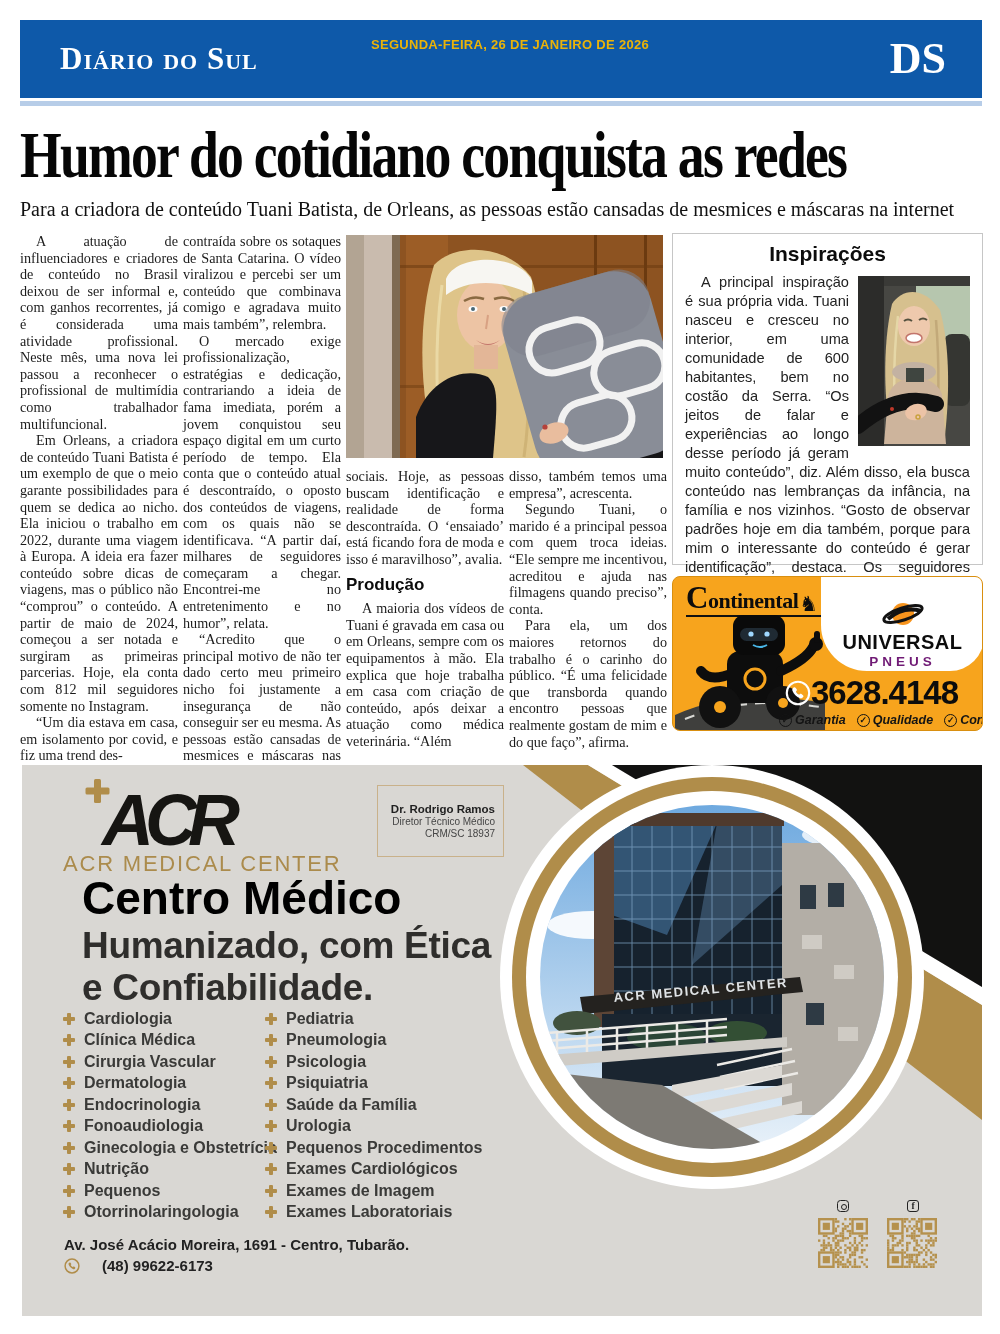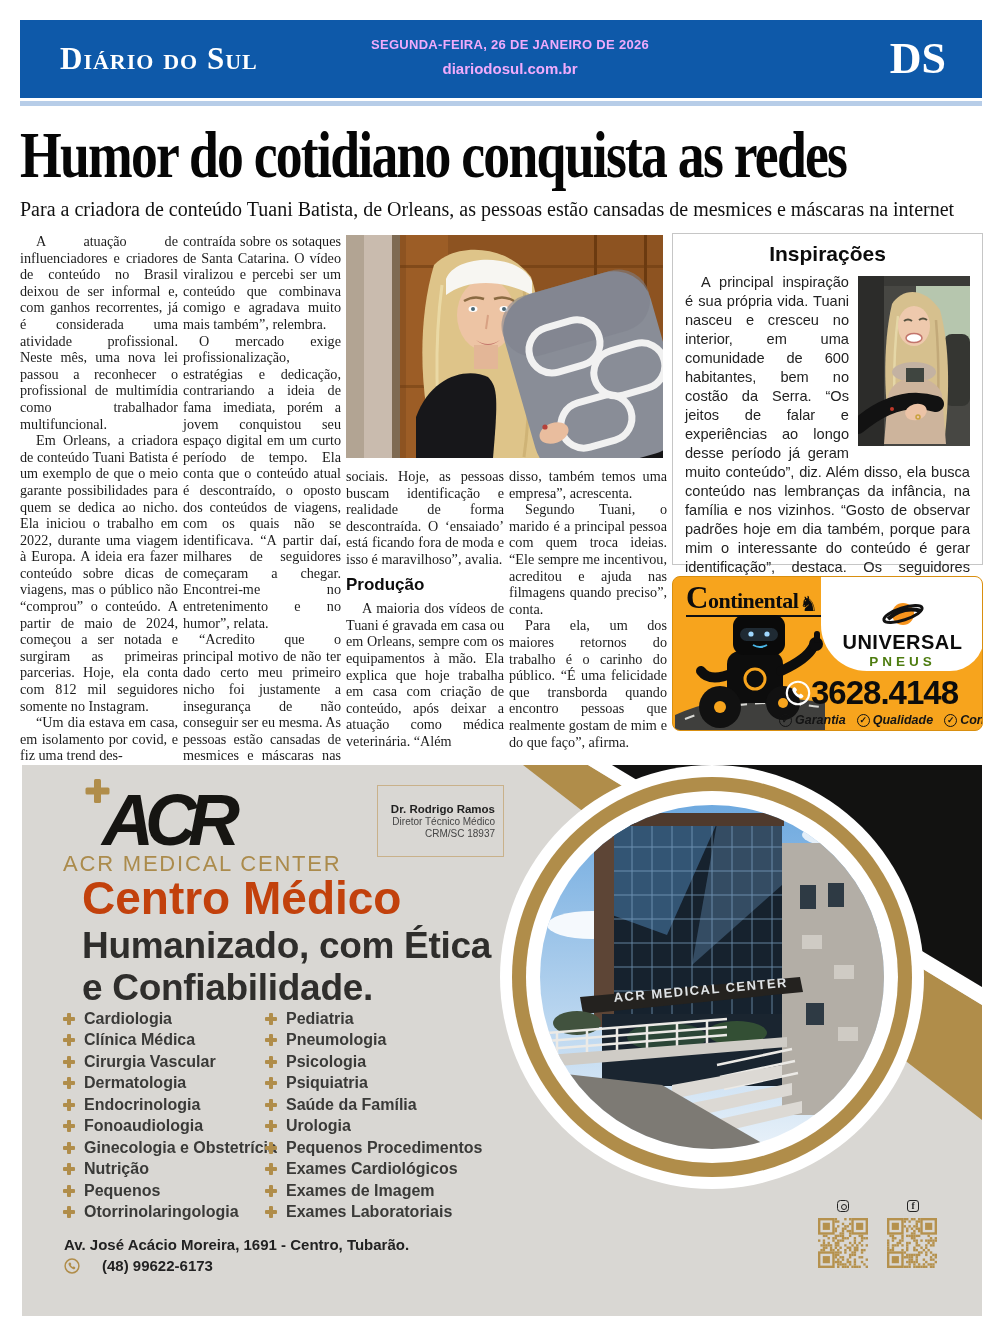--- a/index.html
+++ b/index.html
@@ -5,21 +5,21 @@
   * { margin:0; padding:0; box-sizing:border-box; }
   body { background:#fff; }
   .page { position:relative; width:1000px; height:1334px; background:#ffffff; overflow:hidden;
           font-family:"Liberation Sans", sans-serif; color:#1c1c1c; }
 
   
   .masthead { position:absolute; left:20px; top:20px; width:962px; height:78px; background:#0e59a9; }
   .mh-name { position:absolute; left:40px; top:0; height:78px; line-height:78px; color:#fff;
              font-family:"Liberation Serif", serif; font-variant:small-caps; font-weight:700;
              font-size:31px; letter-spacing:1px; }
-  .mh-center { position:absolute; left:18px; right:0; top:0; text-align:center; color:#f0abfc; }
+  .mh-center { position:absolute; left:18px; right:0; top:0; text-align:center; color:#eab308; }
   .mh-date { margin-top:17px; font-size:13px; font-weight:bold; letter-spacing:.3px; }
   .mh-site { margin-top:8px; font-size:15px; font-weight:bold; }
   .mh-ds { position:absolute; right:36px; top:0; height:78px; line-height:78px; color:#fff;
            font-family:"Liberation Serif", serif; font-weight:700; font-size:44px; }
   .mh-rule { position:absolute; left:20px; top:101px; width:962px; height:5px; background:#b7cde8; }
 
   
   .headline { position:absolute; left:20px; top:118px; white-space:nowrap;
               font-family:"Liberation Serif", serif; font-weight:700; font-size:61px;
               letter-spacing:-2px; color:#060606; transform:scale(.88,1.08); transform-origin:left top; }
@@ -54,21 +54,21 @@
              background:#f7a41d; border:1px solid #d98f10; border-radius:8px; overflow:hidden; }
   .conti { position:absolute; left:13px; top:8px; width:135px; border-bottom:2.5px solid #111;
            padding-bottom:1px; display:flex; align-items:flex-end; }
   .conti-text { font-family:"Liberation Serif", serif; font-weight:bold; font-size:22px;
                 letter-spacing:-.5px; color:#0d0d0d; line-height:26px; }
   .conti-text::first-letter { font-size:31px; }
   .horse { font-size:21px; color:#0d0d0d; line-height:20px; margin-left:1px; }
   .uni-panel { position:absolute; left:148px; top:-1px; width:163px; height:95px; background:#fff;
                border-radius:0 0 34px 46px; text-align:center; padding-top:22px; }
   .uni-name { font-size:20px; font-weight:900; letter-spacing:.5px; color:#0c0c0c; margin-top:1px; }
-  .uni-sub { font-size:13.5px; font-weight:bold; letter-spacing:4px; color:#4d7c0f; }
+  .uni-sub { font-size:13.5px; font-weight:bold; letter-spacing:4px; color:#701a75; }
   .robot-svg { position:absolute; left:2px; top:26px; }
   .phone-row { position:absolute; left:112px; top:97px; display:flex; align-items:center; gap:0; }
   .phone-ic { width:26px; height:26px; }
   .tire-phone { font-size:33px; font-weight:900; letter-spacing:-1px; color:#0c0c0c; }
   .badges { position:absolute; left:106px; top:136px; display:flex; gap:11px; }
   .badge { display:flex; align-items:center; gap:3px; font-size:12.5px; font-weight:bold;
            font-style:italic; color:#141414; }
   .circle-check { width:13px; height:13px; border:1.5px solid #141414; border-radius:50%;
                   font-size:9px; line-height:11px; text-align:center; font-style:normal; }
 
@@ -76,21 +76,21 @@
   .clinic { position:absolute; left:22px; top:765px; width:960px; height:551px;
             background:#d9d7d3; overflow:hidden; }
   .clinic-panel { position:absolute; left:440px; top:0; }
   .acr-logo { position:absolute; left:58px; top:10px; }
   .acr-caption { position:absolute; left:41px; top:86px; font-size:22px; letter-spacing:1.8px;
                  color:#ab8b4c; }
   .doc-box { position:absolute; left:355px; top:20px; width:127px; border:1px solid #c9b18a;
              padding:17px 8px; text-align:right; }
   .doc-name { font-size:11.5px; font-weight:bold; color:#1f1f1f; }
   .doc-role, .doc-crm { font-size:10px; color:#454545; margin-top:1px; }
-  .c-gold { position:absolute; left:60px; top:106px; font-size:46px; font-weight:bold; color:#c2410c; }
+  .c-gold { position:absolute; left:60px; top:106px; font-size:46px; font-weight:bold; color:#000000; }
   .c-dark { position:absolute; left:60px; top:160px; font-size:37px; font-weight:bold;
             color:#2f2e2c; line-height:42px; letter-spacing:-.3px; }
   .spec-list { position:absolute; top:243px; list-style:none; }
   #specA { left:41px; } #specB { left:243px; }
   .spec-list li { display:flex; align-items:center; gap:9px; height:21.5px;
                   font-size:16px; font-weight:bold; color:#3a3a38; }
   .plus { position:relative; width:12px; height:12px; flex:0 0 12px; }
   .plus::before { content:""; position:absolute; left:4.2px; top:0; width:3.6px; height:12px;
                   background:#b08d4a; border-radius:1px; }
   .plus::after { content:""; position:absolute; left:0; top:4.2px; width:12px; height:3.6px;
@@ -111,21 +111,20 @@
 </style>
 </head>
 <body>
 
 <div class="page">
 
   <header class="masthead">
     <div class="mh-name">Diário do Sul</div>
     <div class="mh-center">
       <div class="mh-date">SEGUNDA-FEIRA, 26 DE JANEIRO DE 2026</div>
-      <div class="mh-site">diariodosul.com.br</div>
     </div>
     <div class="mh-ds">DS</div>
   </header>
   <div class="mh-rule"></div>
 
   <h1 class="headline">Humor do cotidiano conquista as redes</h1>
   <p class="subhead">Para a criadora de conteúdo Tuani Batista, de Orleans, as pessoas estão cansadas de mesmices e máscaras na internet</p>
 
   <div class="col" id="col1">
     <p class="bp ind">A atuação de influenciadores e criadores de conteúdo no Brasil deixou de ser informal e, com ganhos recorrentes, já é considerada uma atividade profissional. Neste mês, uma nova lei passou a reconhecer o profissional de multimídia como trabalhador multifuncional.</p>

